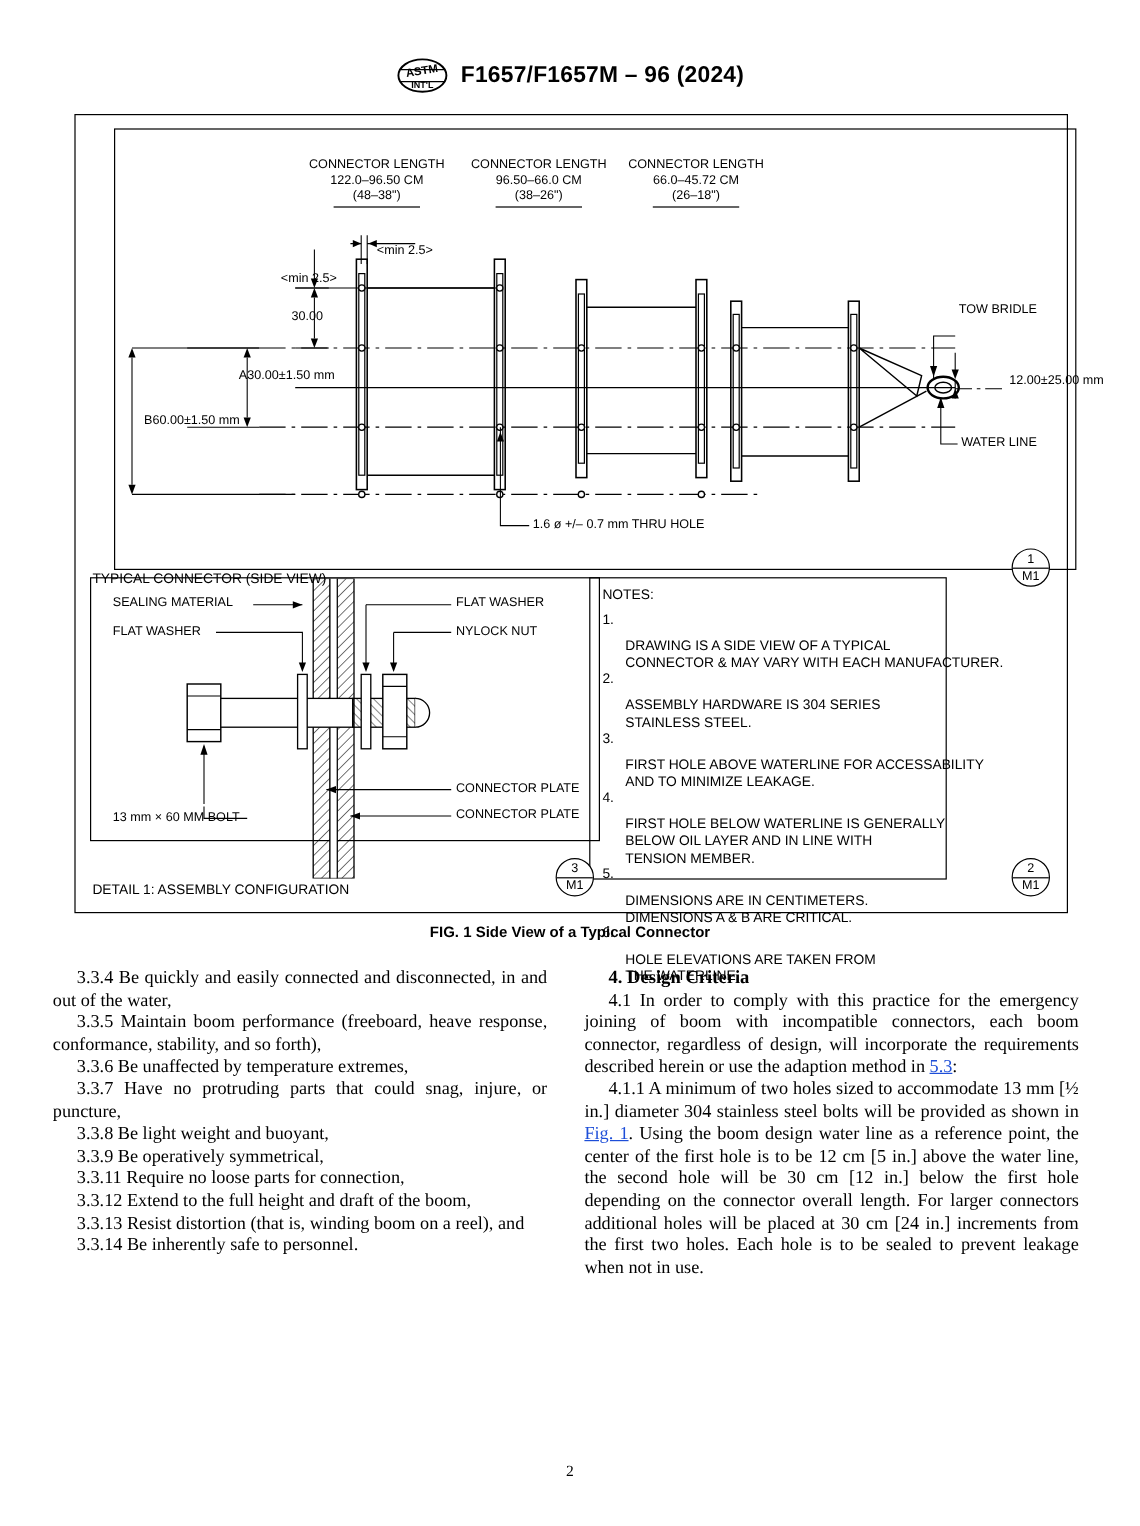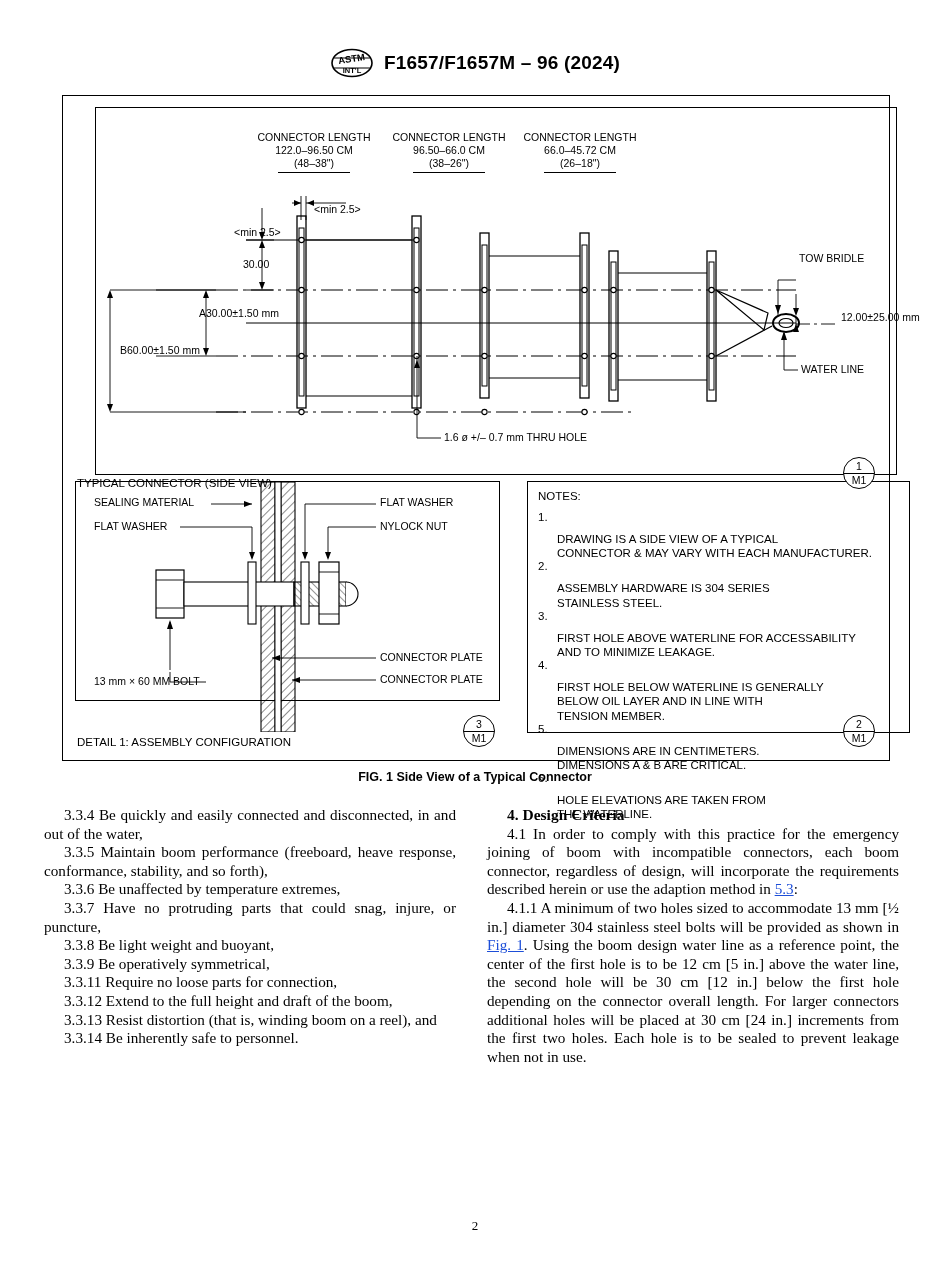--- a/index.html
+++ b/index.html
@@ -60,23 +60,23 @@
     position: absolute;
     left: 12px;
     top: 385px;
     width: 425px;
     height: 220px;
     border: 1.2px solid #000;
     box-sizing: border-box;
   }
   .panel-notes {
     position: absolute;
-    left: 464px;
+    left: 428px;
     top: 385px;
-    width: 383px;
+    width: 298px;
     height: 252px;
     border: 1.2px solid #000;
     box-sizing: border-box;
   }
 
   .caption-line {
     position: absolute;
     font-family: "Liberation Sans", sans-serif;
     font-size: 11.5px;
     white-space: nowrap;

